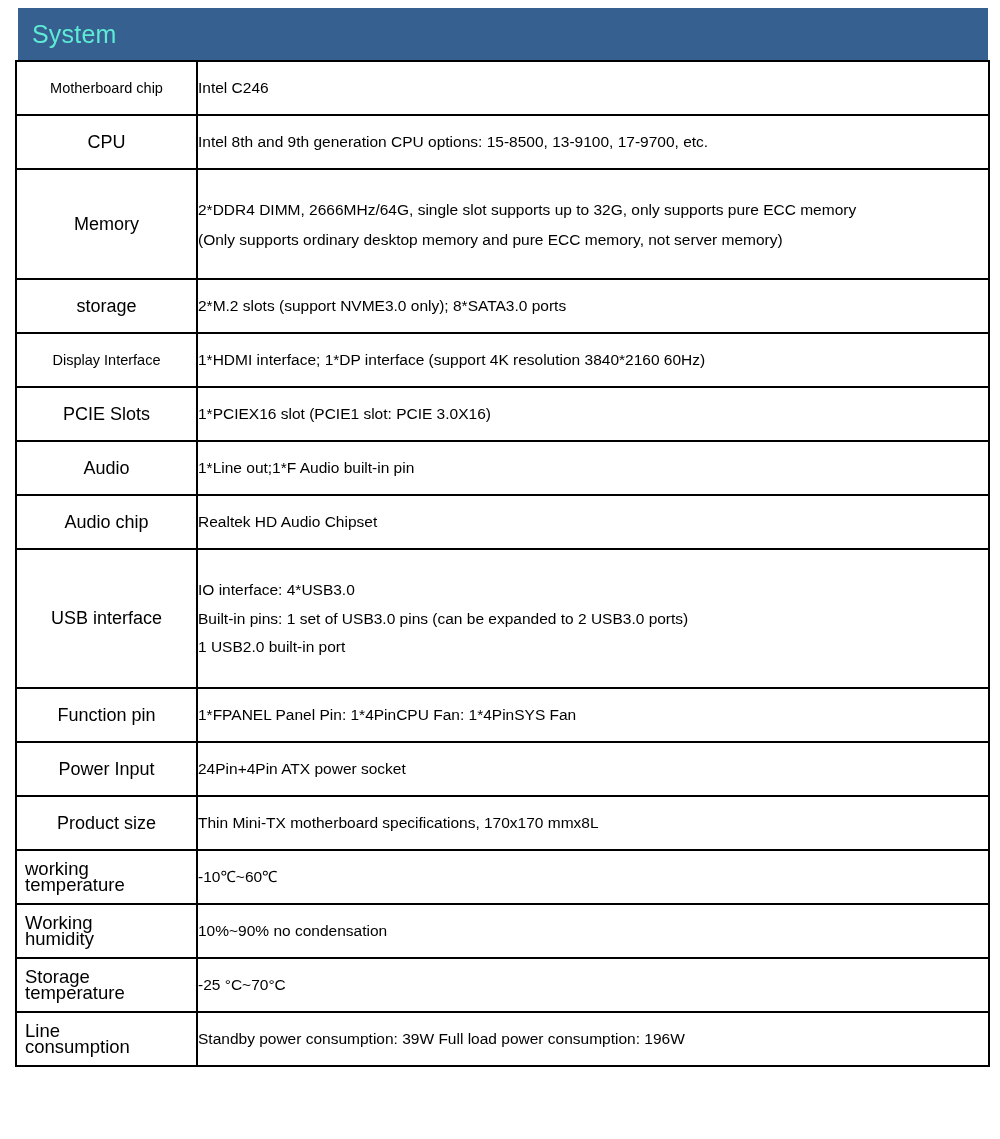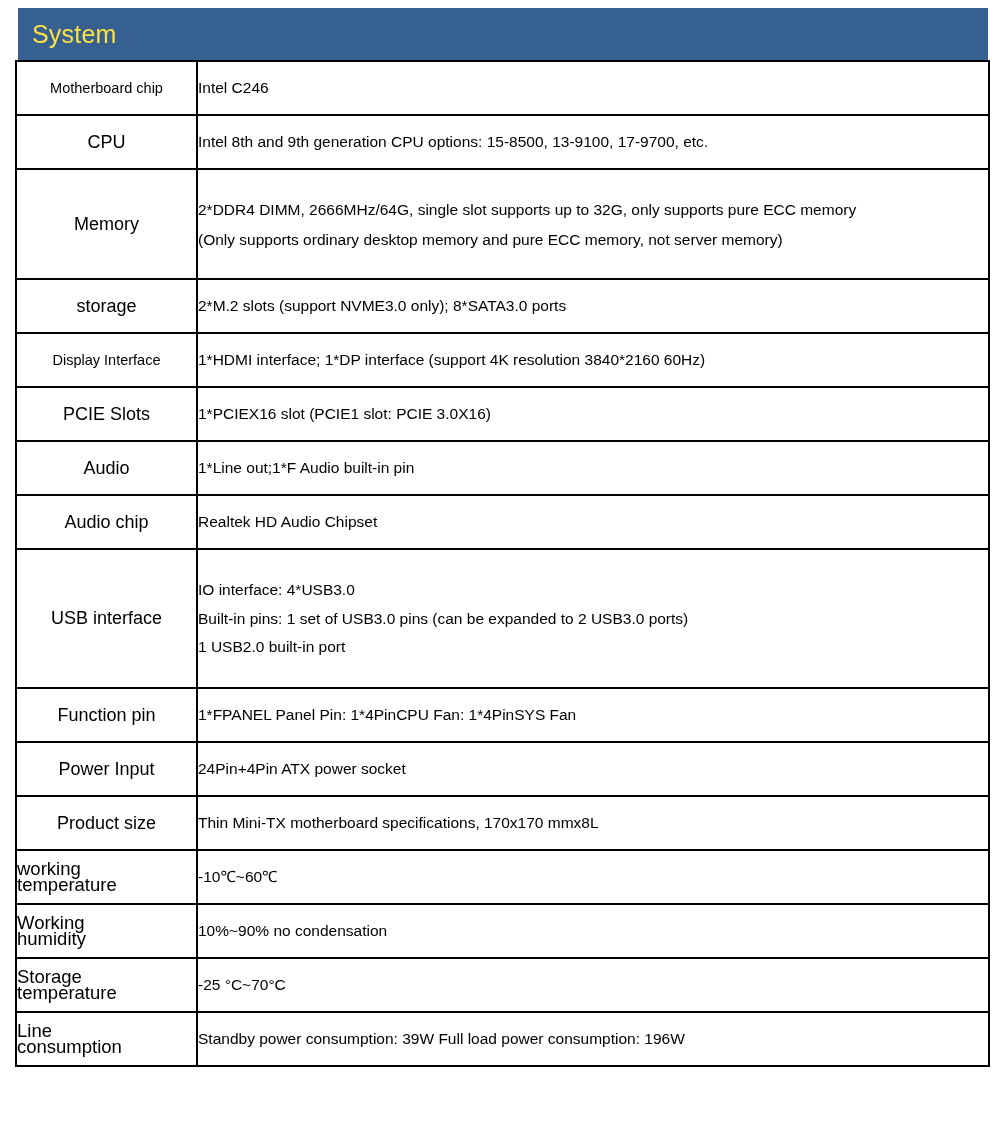--- a/index.html
+++ b/index.html
@@ -28,21 +28,21 @@
     left: 18px;
     top: 8px;
     width: 970px;
     height: 52px;
     background: #35608f;
     display: flex;
     align-items: center;
     box-sizing: border-box;
   }
   .section-header-title {
-    color: #fde047;
+    color: #5eead4;
     font-size: 25px;
     font-weight: 400;
     letter-spacing: 0.2px;
     padding-left: 14px;
     line-height: 1;
   }
 
   
   .spec-table {
     position: absolute;
@@ -75,20 +75,21 @@
   }
   
   .label-text.sm {
     font-size: 14.5px;
   }
   
   .label-text.tight {
     font-size: 18.5px;
     line-height: 0.84;
     text-align: left;
+    padding-left: 8px;
   }
 
   .value-text {
     display: block;
     font-size: 15.5px;
     line-height: 1.0;
     white-space: pre-line;
   }
   .value-line {
     display: block;

